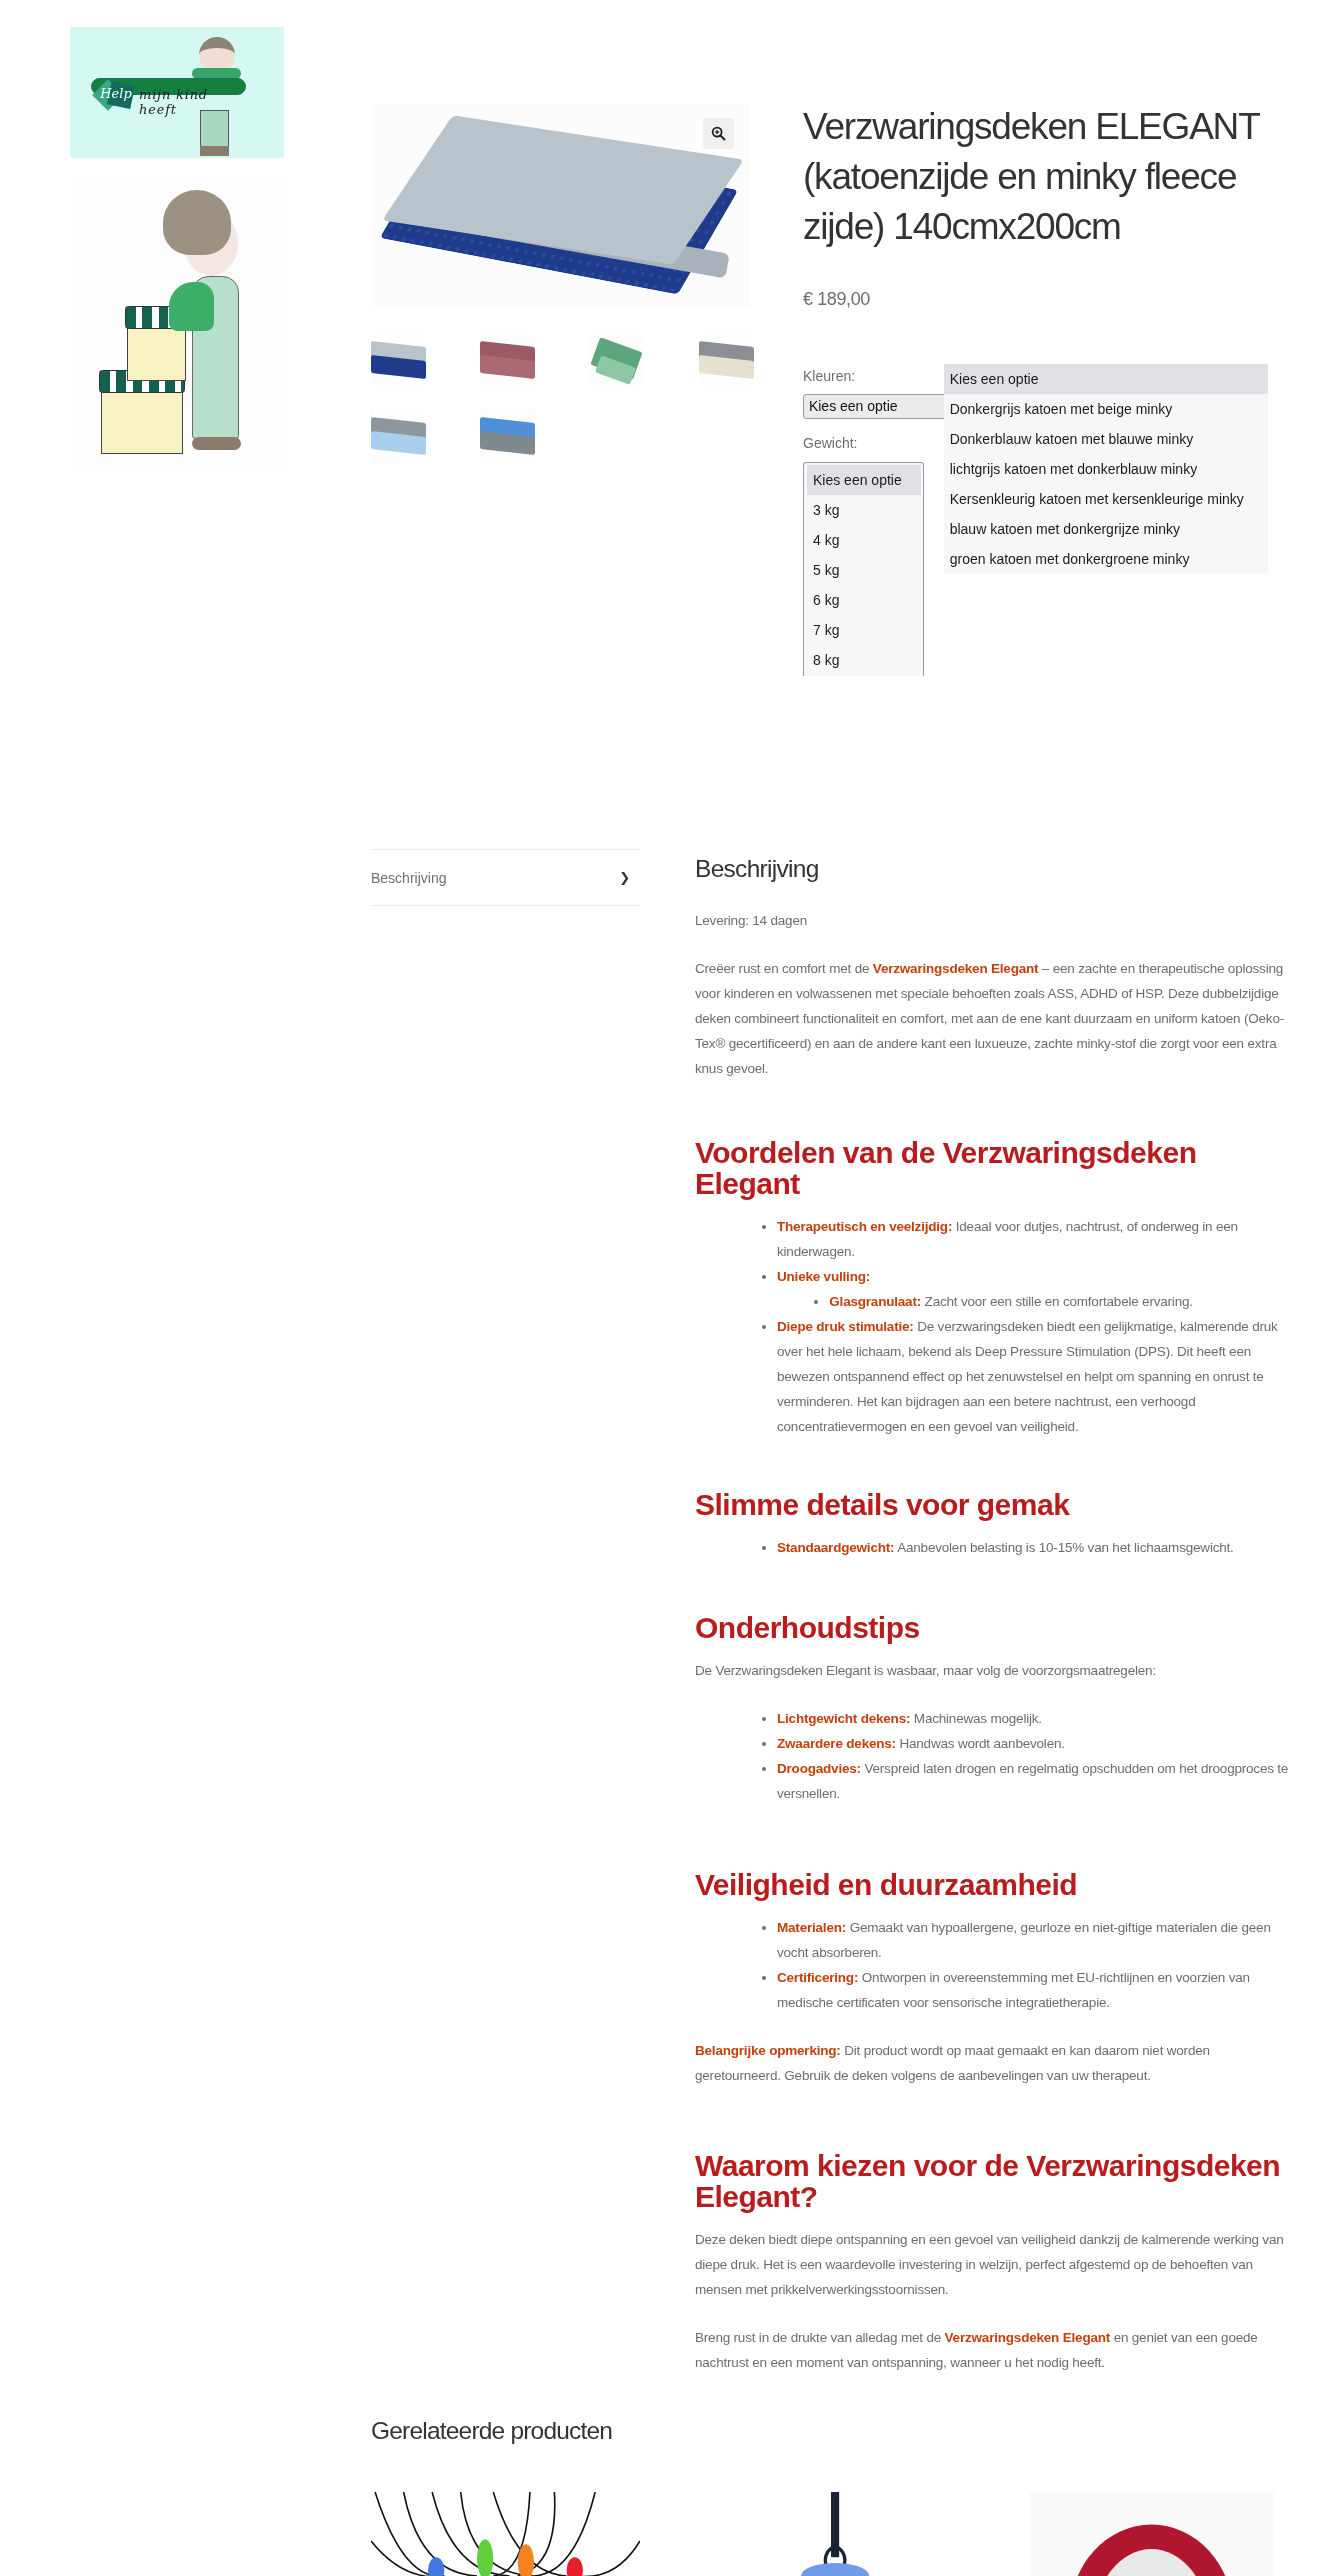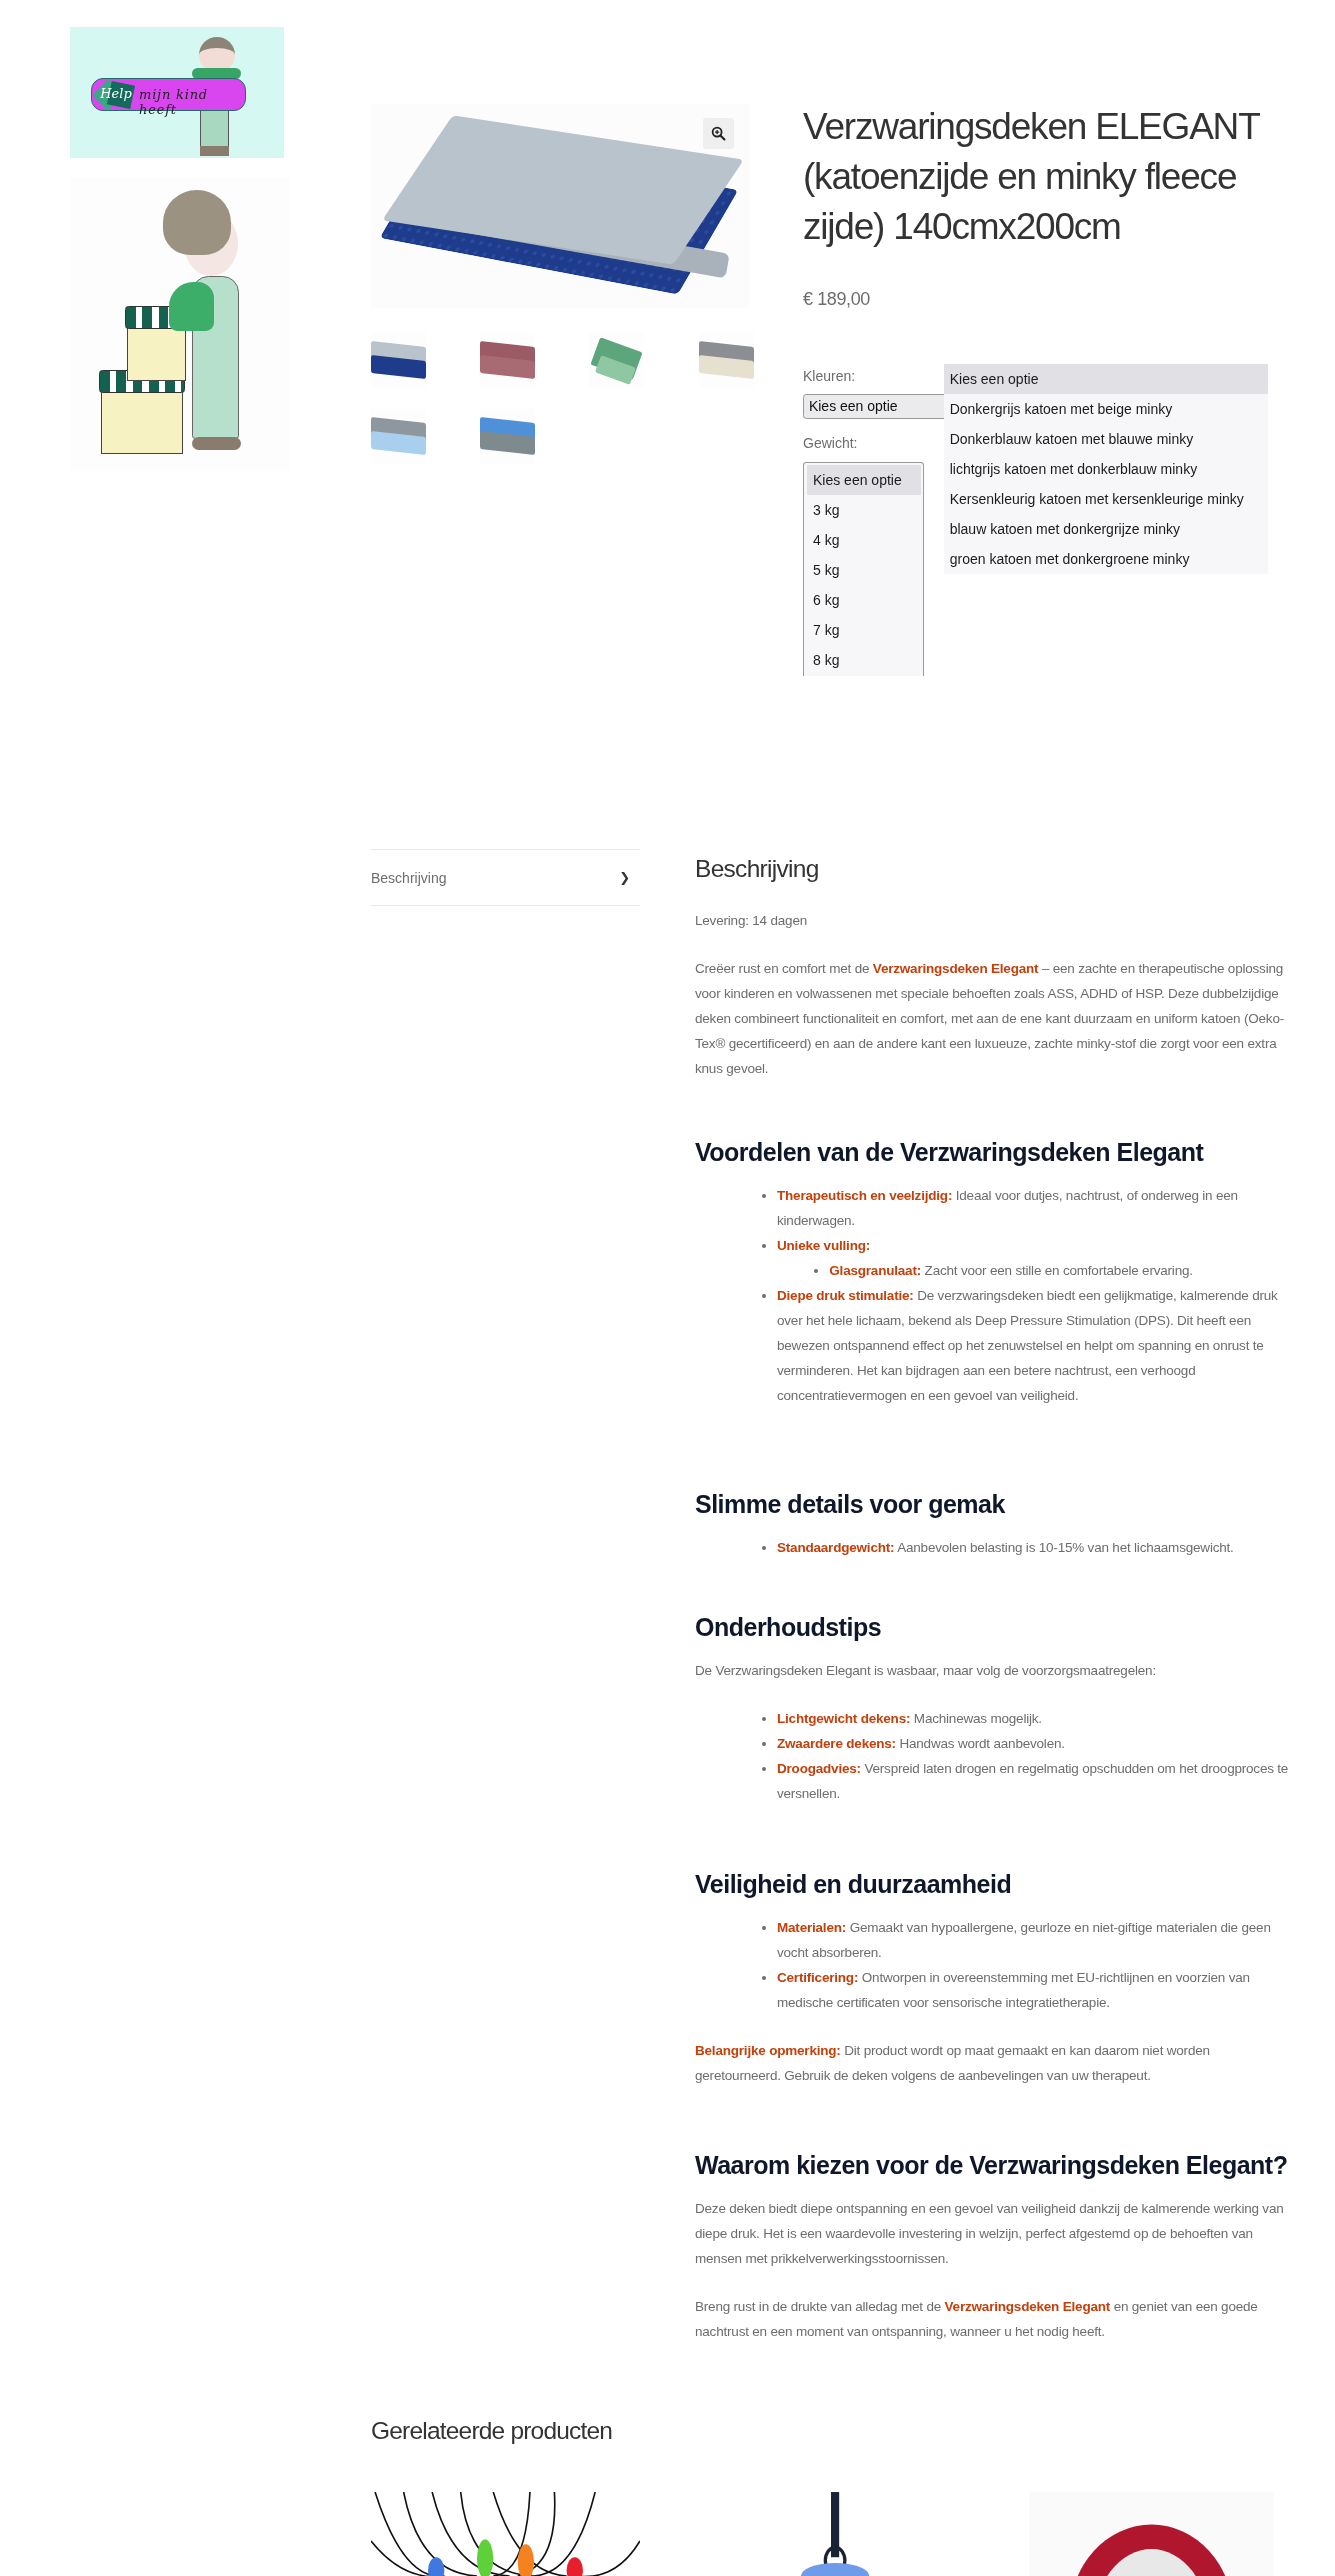--- a/index.html
+++ b/index.html
@@ -1,21 +1,21 @@
 <!DOCTYPE html>
 <html style="font-size:13px"><head>
 <meta charset="utf-8">
 <style>
   * { box-sizing: border-box; margin: 0; padding: 0; }
   html, body { width: 1335px; height: 2576px; background: #ffffff; overflow: hidden; }
   body { font-family: "Liberation Sans", "DejaVu Sans", sans-serif; color: #6d6d6d; position: relative; }
 
   
   .logo { position: absolute; left: 70px; top: 27px; width: 214px; height: 131px; background: #d6f8f2; overflow: hidden; }
-  .logo .banner { position: absolute; left: 21px; top: 51px; width: 155px; height: 33px; background: #d946ef; border: 0.8px solid #1f6f62; border-radius: 12px; }
+  .logo .banner { position: absolute; left: 21px; top: 51px; width: 155px; height: 17px; background: #15803d; border: 0.8px solid #1f6f62; border-radius: 12px; }
   .logo .hex1 { position: absolute; left: 2.4px; top: 1.6px; width: 28px; height: 28px; background: #3aa882; transform: rotate(45deg) scale(0.8); }
   .logo .hex2 { position: absolute; left: 14.7px; top: 1.6px; width: 28px; height: 28px; background: #146a5c; transform: rotate(12deg) scale(0.85); }
   .logo .help { position: absolute; left: 8.2px; top: 6.5px; color: #fff; font-family: "DejaVu Serif", serif; font-style: italic; font-size: 13px; }
   .logo .rest { position: absolute; left: 47px; top: 8.2px; color: #222; font-family: "DejaVu Serif", serif; font-style: italic; font-size: 13px; letter-spacing: 0.8px; }
   .logo .kid-head { position: absolute; left: 129px; top: 9.8px; width: 36px; height: 36px; border-radius: 50%; background: #f2ddd6; border-top: 11.4px solid #8d8478; }
   .logo .kid-collar { position: absolute; left: 122px; top: 41px; width: 49px; height: 11.4px; border-radius: 6.5px; background: #37a566; }
   .logo .kid-legs { position: absolute; left: 130px; top: 83px; width: 29px; height: 41px; background: #a8d8c0; border: 0.8px solid #555; }
   .logo .kid-feet { position: absolute; left: 130px; top: 119px; width: 29px; height: 9.8px; background: #8a7c6c; }
 
   .illustration { position: absolute; left: 70px; top: 178px; width: 220px; height: 293px; background: #fdfdfd; }
@@ -51,21 +51,21 @@
   .weight-select .opt { position: relative; left: 3.3px; width: 114px; }
 
   
   .tabs { position: absolute; left: 371px; top: 849px; width: 269px; border-top: 0.8px solid #ececec; border-bottom: 0.8px solid #ececec; height: 57px; display: flex; align-items: center; justify-content: space-between; padding: 0 9.8px 0 0; cursor: pointer; }
   .tabs .tab-label { font-size: 14px; color: #6d6d6d; }
   .tabs .chev { font-size: 13px; color: #333; font-weight: bold; }
 
   
   .desc { position: absolute; left: 695px; top: 852px; width: 595px; font-size: 13.5px; line-height: 25px; color: #6d6d6d; letter-spacing: -0.2px; }
   .desc h2.main { font-weight: 300; font-size: 24.5px; color: #333; margin-bottom: 23px; line-height: 33px; letter-spacing: -0.7px; }
-  .desc h3 { font-weight: bold; font-size: 25px; color: #0f172a; line-height: 31px; letter-spacing: -0.5px; }
+  .desc h3 { font-weight: bold; font-size: 30px; color: #b91c1c; line-height: 31px; letter-spacing: -0.5px; }
   .desc p { margin-bottom: 23px; }
   .desc b { color: #c2410c; }
   .desc ul { list-style: disc; padding-left: 46px; margin-bottom: 23px; }
   .desc ul ul { padding-left: 16.3px; margin-bottom: 0; }
   .desc li { line-height: 25px; margin-left: 36px; }
   .section { position: absolute; left: 0; width: 595px; }
 
   .related-title { position: absolute; left: 371px; top: 2417px; font-weight: 300; font-size: 24.5px; color: #333; letter-spacing: -0.8px; }
   .rel { position: absolute; top: 2492px; width: 118px; height: 84px; overflow: hidden; cursor: pointer; }
 </style>

